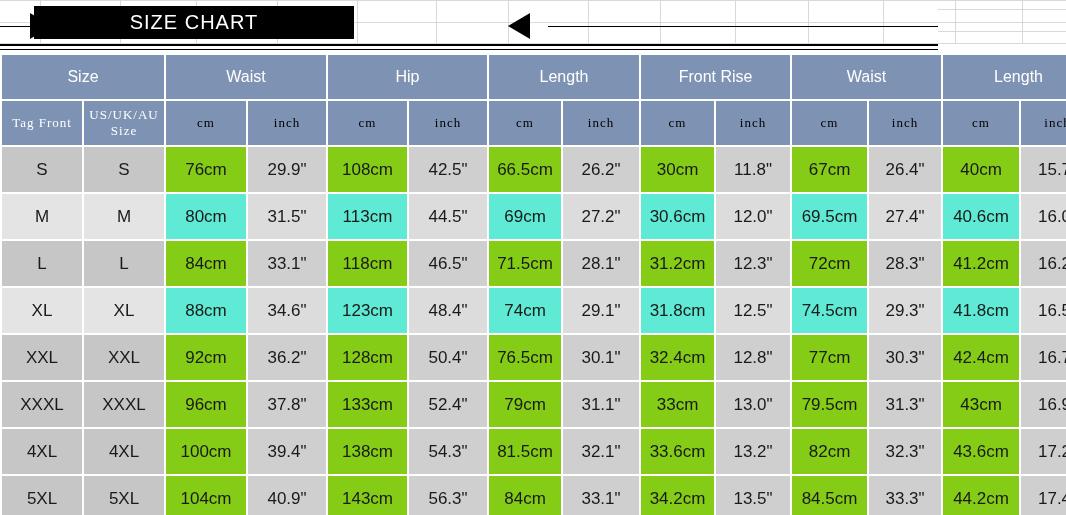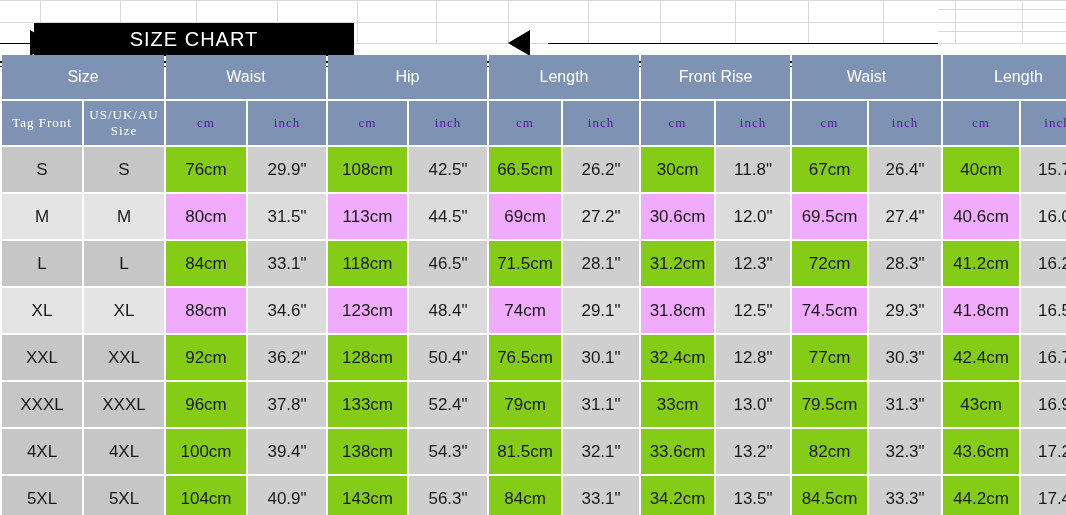--- a/index.html
+++ b/index.html
@@ -11,21 +11,21 @@
   }
 
   
   #bg-grid{
     position:absolute;left:0;top:0;width:1066px;height:515px;
     z-index:0;pointer-events:none;
   }
 
   
   #banner-area{
-    position:absolute;left:0;top:17px;width:1066px;height:52px;z-index:2;
+    position:absolute;left:0;top:0;width:1066px;height:52px;z-index:2;
   }
   .banner-line{
     position:absolute;left:0;top:26px;height:1px;background:#000;
   }
   .left-stub{left:0px;width:30px;}
   .right-stub{left:548px;width:390px;}
 
   .flag-left{
     position:absolute;left:30px;top:13px;
     width:0;height:0;
@@ -73,21 +73,21 @@
   }
   .grp-head{
     background:#7e93b3;
     color:#ffffff;
     font-size:16px;
     font-weight:bold;
     height:44px;
   }
   .unit-head{
     background:#7e93b3;
-    color:#4c1d95;
+    color:#000000;
     font-size:13px;
     height:44px;
     font-family:"Liberation Serif", serif;
     letter-spacing:1px;
   }
   .tag-head{
     background:#7e93b3;
     color:#ffffff;
     font-size:13px;
     height:44px;
@@ -99,21 +99,21 @@
     height:45px;
     font-size:17px;
     color:#1a1a1a;
   }
   
   tr.row-dark .cell.c-label{background:#c6c6c6;}
   tr.row-dark .cell.c-cm{background:#84cc16;}
   tr.row-dark .cell.c-in{background:#cfcfcf;}
 
   tr.row-light .cell.c-label{background:#e4e4e4;}
-  tr.row-light .cell.c-cm{background:#f0abfc;}
+  tr.row-light .cell.c-cm{background:#5eead4;}
   tr.row-light .cell.c-in{background:#dcdcdc;}
 </style>
 </head>
 <body>
 
 <svg id="bg-grid" width="1066" height="515" viewBox="0 0 1066 515" xmlns="http://www.w3.org/2000/svg">
   <g stroke="#d9d9d9" stroke-width="1" fill="none">
     <line x1="0" y1="0.5" x2="1066" y2="0.5"></line>
     <line x1="0" y1="22.5" x2="1066" y2="22.5"></line>
     <line x1="0" y1="43.5" x2="1066" y2="43.5"></line>

